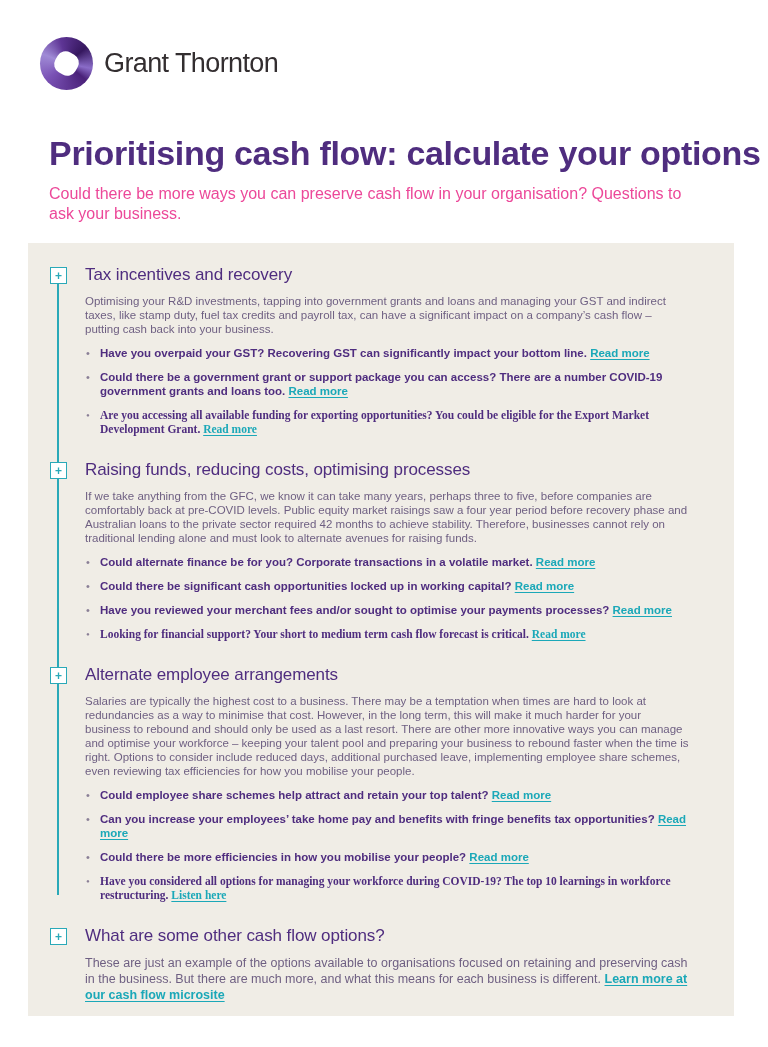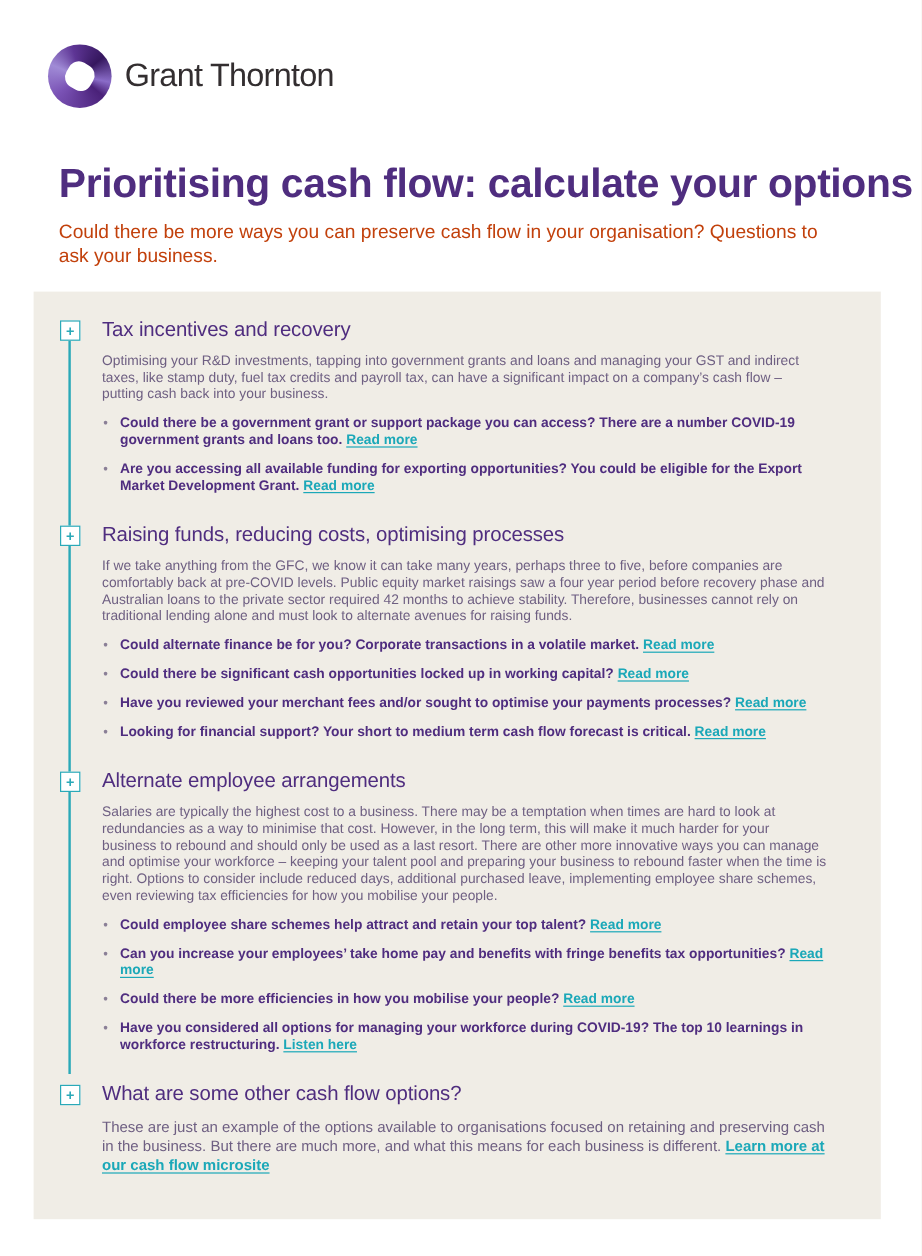--- a/index.html
+++ b/index.html
@@ -45,21 +45,21 @@
     line-height: 32px;
     font-weight: 700;
     color: #4F2D7F;
     letter-spacing: -0.3px;
   }
   .page-subtitle {
     margin: 15px 0 0 49px;
     width: 655px;
     font-size: 16px;
     line-height: 20px;
-    color: #c2410c;
+    color: #ec4899;
     font-weight: 500;
   }
 
   
   .panel {
     position: absolute;
     left: 28px; top: 243px;
     width: 706px; height: 773px;
     background: #F0EDE6;
     padding: 22px 45px 40px 22px;
@@ -105,21 +105,21 @@
     color: #6E5F82;
   }
   .bullets { list-style: none; margin: 0; padding: 0; }
   .bullets li {
     position: relative;
     padding-left: 15px;
     margin-bottom: 10px;
     font-size: 11.5px;
     line-height: 14px;
   }
-  .bullets li:last-child { margin-bottom: 0; }
+  .bullets li:last-child { margin-bottom: 0; font-family: Liberation Serif, serif; }
   .bullets li::before {
     content: "\2022";
     position: absolute; left: 1px; top: 0;
     color: #8a7f96;
     font-size: 11px;
   }
   .bullet-text { font-weight: 700; color: #4F2D7F; }
   a.read-link {
     color: #1BA8B8;
     font-weight: 700;
@@ -151,20 +151,21 @@
   <div class="timeline-line"></div>
 
   <div class="sec">
     <div class="gutter">
       <button class="expand-btn">+</button>
     </div>
     <div class="content">
       <h2 class="sec-heading">Tax incentives and recovery</h2>
       <p class="sec-body">Optimising your R&amp;D investments, tapping into government grants and loans and managing your GST and indirect taxes, like stamp duty, fuel tax credits and payroll tax, can have a significant impact on a company’s cash flow – putting cash back into your business.</p>
       <ul class="bullets">
+        <li><span class="bullet-text">Have you overpaid your GST? Recovering GST can significantly impact your bottom line.</span> <a class="read-link">Read more</a></li>
         <li><span class="bullet-text">Could there be a government grant or support package you can access? There are a number COVID-19 government grants and loans too.</span> <a class="read-link">Read more</a></li>
         <li><span class="bullet-text">Are you accessing all available funding for exporting opportunities? You could be eligible for the Export Market Development Grant.</span> <a class="read-link">Read more</a></li>
       </ul>
     </div>
   </div>
 
   <div class="sec">
     <div class="gutter">
       <button class="expand-btn">+</button>
     </div>

